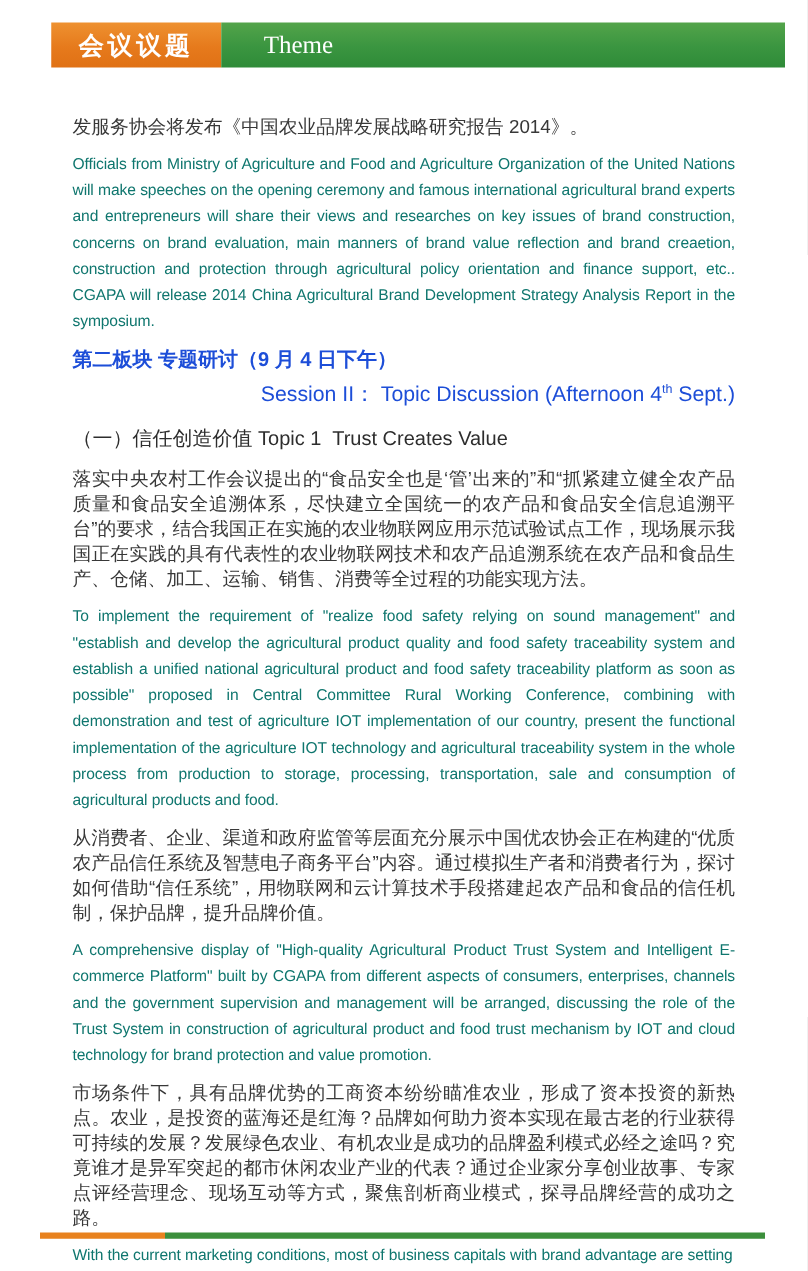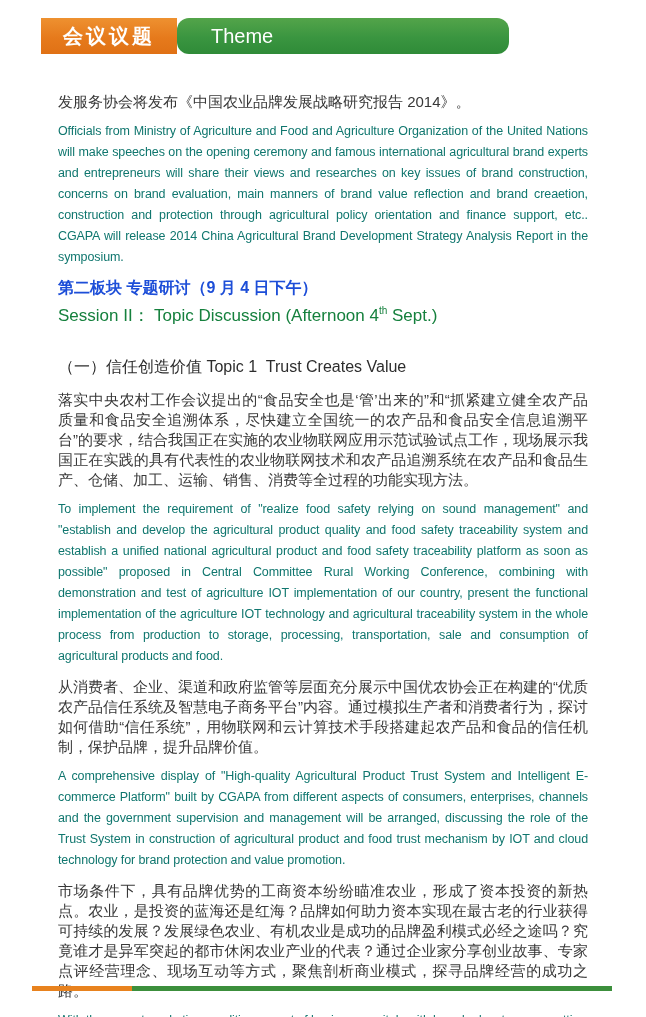--- a/index.html
+++ b/index.html
@@ -7,56 +7,57 @@
     position:relative;
     width:646px;height:1017px;
     margin:0 auto;
     background:#ffffff;
     overflow:hidden;
     font-family:"Liberation Sans","DejaVu Sans",sans-serif;
     color:#3d3d3d;
   }
   
   .header-bar{
-    position:absolute;top:18px;left:41px;width:468px;height:36px;
+    position:absolute;top:18px;left:41px;width:587px;height:36px;
     display:flex;
+    font-family:Liberation Serif, serif;
   }
   .header-tab-cn{
     width:136px;height:100%;
     background:linear-gradient(180deg,#ee9130 0%,#e67a1c 55%,#e07115 100%);
     color:#ffffff;font-size:20px;font-weight:bold;letter-spacing:3px;
     display:flex;align-items:center;justify-content:center;
   }
   .header-tab-en{
     flex:1;height:100%;
     background:linear-gradient(180deg,#53a44a 0%,#3a9540 55%,#2f8b38 100%);
     color:#ffffff;font-size:20px;
     display:flex;align-items:center;
-    padding-left:34px;box-sizing:border-box;border-radius:12px;
+    padding-left:34px;box-sizing:border-box;
   }
   
   .content{
     position:absolute;top:92px;left:58px;width:530px;
   }
   p{margin:0;}
   .p-cn{
     font-size:15px;line-height:20px;text-align:justify;
     color:#383838;margin-bottom:9px;
   }
   .p-en{
     font-size:12.5px;line-height:21px;text-align:justify;
     color:#0f766e;margin-bottom:10px;letter-spacing:-0.1px;
   }
   .session-title-cn{
     color:#1d4ed8;font-size:16px;font-weight:bold;
     margin:8px 0 5px;white-space:pre-wrap;
   }
   .session-title-en{
-    color:#15803d;font-size:17px;font-weight:normal;
-    margin:0 0 30px;white-space:pre-wrap;
+    color:#1d4ed8;font-size:17px;font-weight:normal;
+    margin:0 0 14px;white-space:pre-wrap;text-align:right;
   }
   .session-title-en sup{font-size:10px;}
   .topic-heading{
     color:#2d2d2d;font-size:16px;font-weight:normal;
     margin:10px 0 12px;white-space:pre-wrap;
   }
   
   .footer-bar{
     position:absolute;left:32px;bottom:26px;width:580px;height:5px;
     display:flex;

